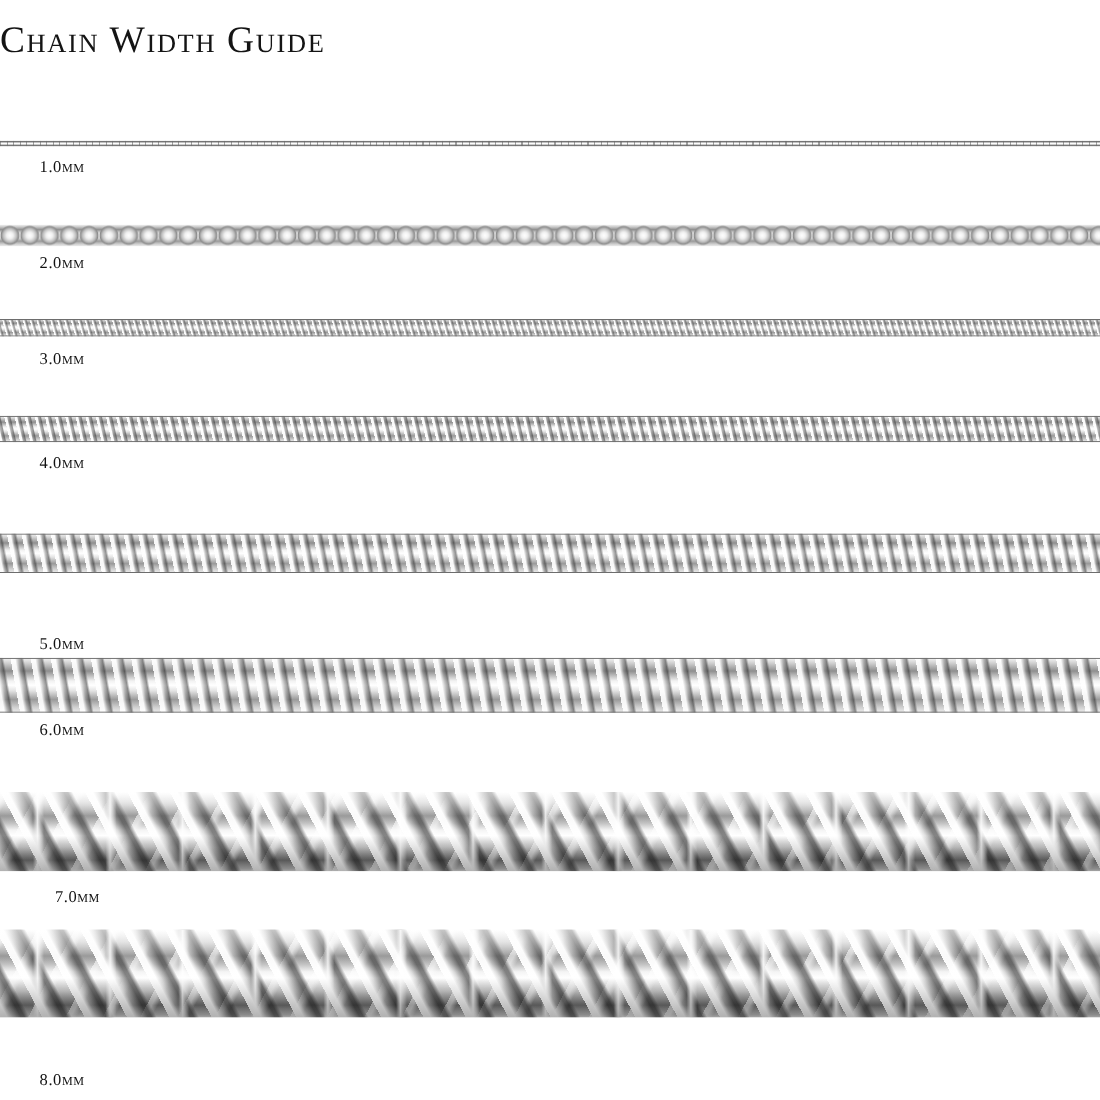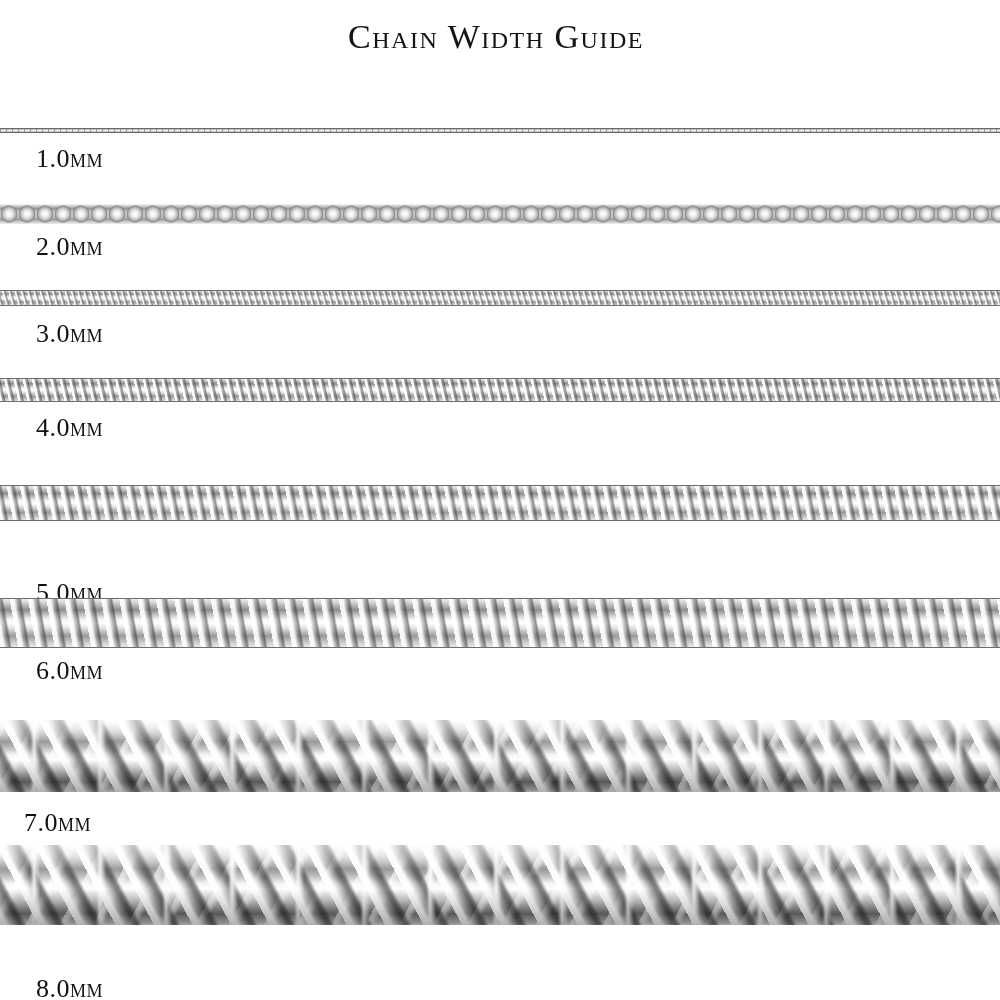--- a/index.html
+++ b/index.html
@@ -13,38 +13,38 @@
     position: relative;
     overflow: hidden;
     font-family: "Liberation Serif", serif;
     color: #1a1a1a;
   }
   #page-title {
     position: absolute;
     top: 18px;
     left: 0;
     width: 992px;
-    text-align: center;
+    text-align: left;
     font-family: "Liberation Serif", serif;
     font-size: 34px;
     letter-spacing: 1.5px;
     font-variant: small-caps;
     color: #141414;
     white-space: nowrap;
   }
   .chain-strip {
     position: absolute;
     left: 0;
     width: 1000px;
     overflow: hidden;
   }
   .chain-label {
     position: absolute;
     font-family: "Liberation Serif", serif;
-    font-size: 26px;
+    font-size: 15px;
     font-variant: small-caps;
     letter-spacing: 0.5px;
     color: #111111;
     white-space: nowrap;
   }
 
   
   .metal-base {
     position: absolute;
     left: 0;
@@ -232,21 +232,21 @@
   <div class="metal-edge-bottom"></div>
 </div>
 <div class="chain-label" style="top:656px; left:36px">6.0mm</div>
 
 <div class="chain-strip rope" style="top:720px; height:72px">
   <div class="strands"></div>
   <div class="facets"></div>
   <div class="shade-top"></div>
   <div class="shade-bottom"></div>
 </div>
-<div class="chain-label" style="top:808px; left:24px">7.0mm</div>
+<div class="chain-label" style="top:808px; left:50px">7.0mm</div>
 
 <div class="chain-strip rope" style="top:845px; height:80px">
   <div class="strands"></div>
   <div class="facets"></div>
   <div class="shade-top"></div>
   <div class="shade-bottom"></div>
 </div>
 <div class="chain-label" style="top:974px; left:36px">8.0mm</div>
 
 </body></html>

